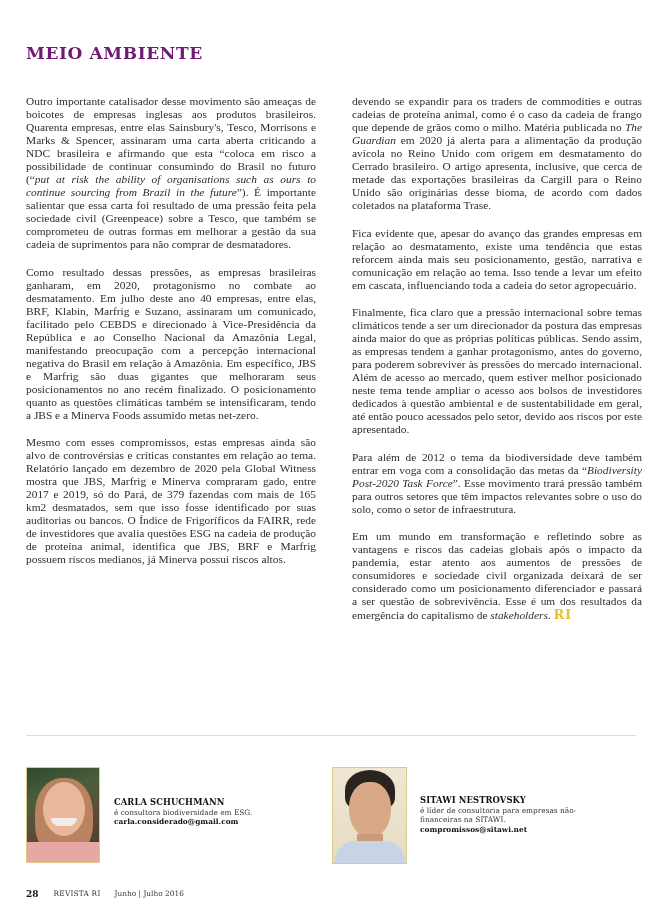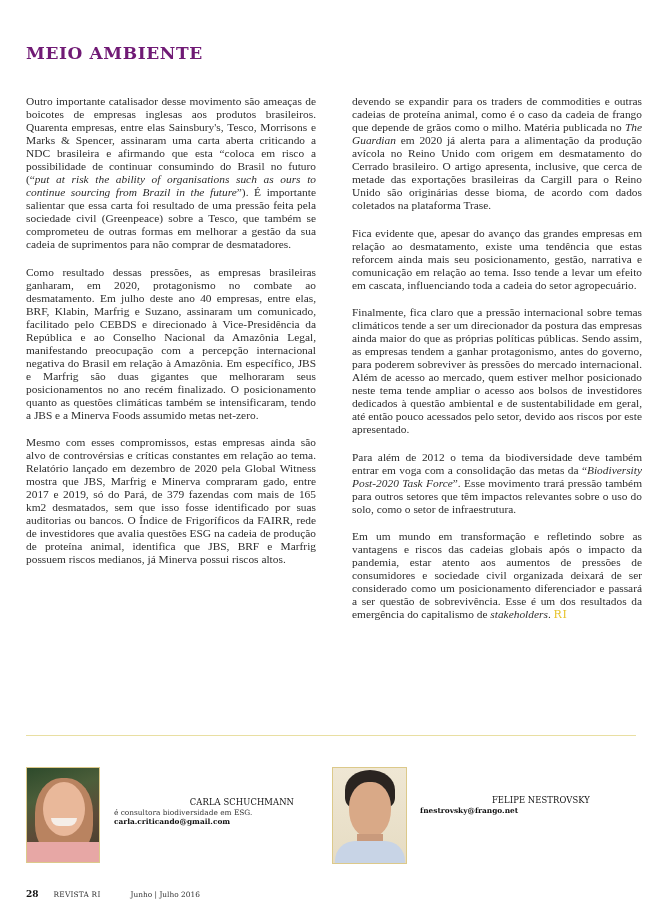--- a/index.html
+++ b/index.html
@@ -3,37 +3,37 @@
 <meta charset="utf-8">
 <style>
   html, body { margin: 0; padding: 0; background: #ffffff; }
   body { width: 655px; height: 909px; position: relative; overflow: hidden; font-family: "DejaVu Serif", serif; color: #2b2b2b; }
   .section-title { position: absolute; left: 26px; top: 43px; font-family: "DejaVu Serif", serif; font-weight: bold; font-size: 17px; letter-spacing: 0.6px; color: #701a75; }
   .col { position: absolute; top: 95px; width: 290px; font-family: "Liberation Serif", serif; font-size: 11.4px; line-height: 13px; text-align: justify; color: #2d2d2d; }
   .col-left { left: 26px; }
   .col-right { left: 352px; top: 95px; }
   .col p { margin: 0 0 14.5px 0; hyphens: auto; }
   .col p i { font-style: italic; }
-  .ri-mark { font-family: "DejaVu Serif", serif; font-weight: normal; color: #e6c229; font-size: 11px; letter-spacing: 0.5px; }
+  .ri-mark { font-family: "DejaVu Serif", serif; font-weight: bold; color: #e6c229; font-size: 13px; letter-spacing: 0.5px; }
   .divider { position: absolute; left: 26px; top: 735px; width: 610px; height: 1px; background: #e9dfa2; }
   .author { position: absolute; top: 767px; }
   .author-1 { left: 26px; }
   .author-2 { left: 332px; }
   .photo { position: absolute; top: 0; left: 0; width: 74px; height: 96px; border: 1px solid #dcc98a; box-sizing: border-box; overflow: hidden; }
   .author-2 .photo { width: 75px; height: 97px; }
   .photo-1 { background: linear-gradient(160deg, #2d4a2b 0%, #4c5e3a 30%, #5d4a38 60%, #3f3a2a 100%); }
   .photo-2 { background: linear-gradient(180deg, #efe7d4 0%, #e6dcc3 100%); }
   .face { position: absolute; border-radius: 50%; }
   .author-info { position: absolute; top: 31px; left: 88px; font-family: "DejaVu Serif", serif; font-size: 7.4px; line-height: 9.6px; color: #333; width: 180px; }
   .author-2 .author-info { left: 88px; top: 29px; width: 170px; }
-  .author-name { font-weight: normal; font-size: 8.4px; color: #111; letter-spacing: 0.1px; text-align: right; }
+  .author-name { font-weight: bold; font-size: 8.4px; color: #111; letter-spacing: 0.1px; }
   .author-email { font-weight: bold; color: #111; }
-  .footer { position: absolute; top: 889px; left: 26px; font-family: "DejaVu Serif", serif; font-size: 7.4px; color: #333; display: flex; align-items: flex-end; }
+  .footer { position: absolute; top: 889px; left: 26px; font-family: "DejaVu Serif", serif; font-size: 7.4px; color: #333; display: flex; align-items: flex-start; }
   .page-num { font-weight: bold; font-size: 9px; color: #111; margin-right: 15px; }
-  .mag-name { margin-right: 30px; letter-spacing: 0.2px; }
+  .mag-name { margin-right: 14px; letter-spacing: 0.2px; }
 </style>
 </head>
 <body>
 
 <div class="section-title">MEIO AMBIENTE</div>
 
 <div class="col col-left">
   <p><span>Outro importante catalisador desse movimento são ameaças de boicotes de empresas inglesas aos produtos brasileiros. Quarenta empresas, entre elas Sainsbury's, Tesco, Morrisons e Marks &amp; Spencer, assinaram uma carta aberta criticando a NDC brasileira e afirmando que esta “coloca em risco a possibilidade de continuar consumindo do Brasil no futuro (“</span><i>put at risk the ability of organisations such as ours to continue sourcing from Brazil in the future</i><span>”). É importante salientar que essa carta foi resultado de uma pressão feita pela sociedade civil (Greenpeace) sobre a Tesco, que também se comprometeu de outras formas em melhorar a gestão da sua cadeia de suprimentos para não comprar de desmatadores.</span></p>
   <p>Como resultado dessas pressões, as empresas brasileiras ganharam, em 2020, protagonismo no combate ao desmatamento. Em julho deste ano 40 empresas, entre elas, BRF, Klabin, Marfrig e Suzano, assinaram um comunicado, facilitado pelo CEBDS e direcionado à Vice-Presidência da República e ao Conselho Nacional da Amazônia Legal, manifestando preocupação com a percepção internacional negativa do Brasil em relação à Amazônia. Em específico, JBS e Marfrig são duas gigantes que melhoraram seus posicionamentos no ano recém finalizado. O posicionamento quanto as questões climáticas também se intensificaram, tendo a JBS e a Minerva Foods assumido metas net-zero.</p>
   <p>Mesmo com esses compromissos, estas empresas ainda são alvo de controvérsias e críticas constantes em relação ao tema. Relatório lançado em dezembro de 2020 pela Global Witness mostra que JBS, Marfrig e Minerva compraram gado, entre 2017 e 2019, só do Pará, de 379 fazendas com mais de 165 km2 desmatados, sem que isso fosse identificado por suas auditorias ou bancos. O Índice de Frigoríficos da FAIRR, rede de investidores que avalia questões ESG na cadeia de produção de proteína animal, identifica que JBS, BRF e Marfrig possuem riscos medianos, já Minerva possui riscos altos.</p>
@@ -52,34 +52,35 @@
 <div class="author author-1">
   <div class="photo photo-1">
     <div class="face" style="left:8px;top:10px;width:58px;height:78px;background:#b98360;border-radius:45% 45% 40% 40%;"></div>
     <div class="face" style="left:16px;top:14px;width:42px;height:54px;background:#e9b89a;"></div>
     <div class="face" style="left:24px;top:50px;width:26px;height:8px;background:#f5eee8;border-radius:0 0 12px 12px;"></div>
     <div style="position:absolute;left:0;bottom:0;width:74px;height:20px;background:#e7a7a5;"></div>
   </div>
   <div class="author-info">
     <div class="author-name">CARLA SCHUCHMANN</div>
     <div>é consultora biodiversidade em ESG.</div>
-    <div class="author-email">carla.criticando@gmail.com</div>
+    <div class="author-email">carla.considerado@gmail.com</div>
   </div>
 </div>
 
 <div class="author author-2">
   <div class="photo photo-2">
     <div class="face" style="left:12px;top:2px;width:50px;height:40px;background:#2a2420;border-radius:50% 50% 30% 30%;"></div>
     <div class="face" style="left:16px;top:14px;width:42px;height:56px;background:#d9a987;border-radius:45% 45% 50% 50%;"></div>
     <div style="position:absolute;left:24px;top:66px;width:26px;height:14px;background:#c99a7c;"></div>
     <div style="position:absolute;left:2px;bottom:0;width:70px;height:22px;background:#c8d4e6;border-radius:20px 20px 0 0;"></div>
   </div>
   <div class="author-info">
-    <div class="author-name">FELIPE NESTROVSKY</div>
-    <div class="author-email">fnestrovsky@frango.net</div>
+    <div class="author-name">SITAWI NESTROVSKY</div>
+    <div>é líder de consultoria para empresas não-financeiras na SITAWI.</div>
+    <div class="author-email">compromissos@sitawi.net</div>
   </div>
 </div>
 
 <div class="footer">
   <span class="page-num">28</span>
   <span class="mag-name">REVISTA RI</span>
   <span>Junho | Julho 2016</span>
 </div>
 
 </body></html>

